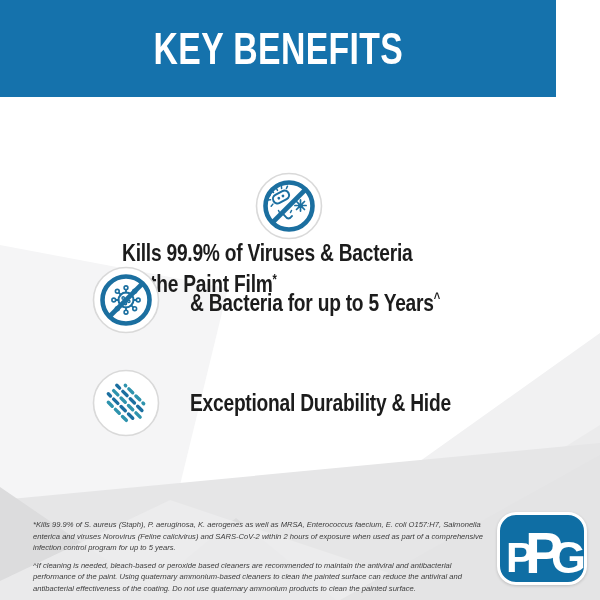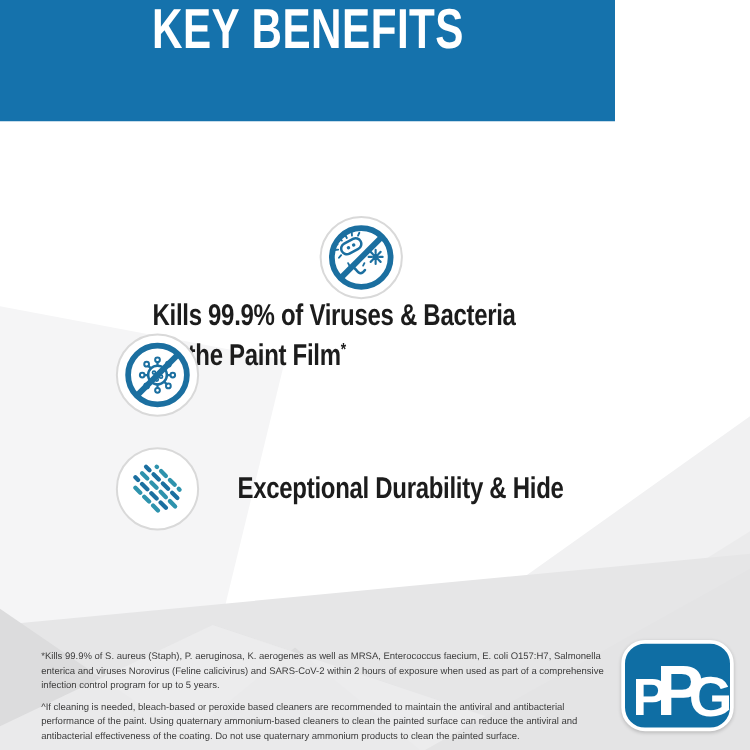--- a/index.html
+++ b/index.html
@@ -13,49 +13,49 @@
   }
   html,body{margin:0;padding:0;background:#888;}
   .canvas{
     position:relative;width:600px;height:600px;margin:0 auto;
     background:#ffffff;overflow:hidden;
     font-family:"Liberation Sans","DejaVu Sans",sans-serif;
   }
   .decor{position:absolute;inset:0;pointer-events:none;}
   
   .banner{
-    position:absolute;left:0;top:0;width:492px;height:97px;
+    position:absolute;left:0;top:0;width:556px;height:97px;
     background:var(--banner-blue);
-    display:flex;justify-content:center;
+    display:flex;align-items:center;justify-content:center;
   }
   .banner h1{
     margin:0;color:#fff;font-size:45px;font-weight:bold;line-height:1;
     white-space:nowrap;
   }
   .banner h1 .cond{display:inline-block;transform:scaleX(.75);transform-origin:50% 50%;letter-spacing:.5px;}
   
   .benefit-row{position:absolute;left:92px;display:flex;align-items:center;}
   .benefit-row .icon-wrap{width:68px;height:68px;flex:0 0 68px;}
   .benefit-row .icon-wrap svg{display:block;width:68px;height:68px;}
   .benefit-text{
     margin-left:30px;color:var(--text-dark);
     font-weight:bold;font-size:24px;line-height:26px;white-space:nowrap;
   }
   .benefit-text .line{display:block;}
   .benefit-text .cond{display:inline-block;transform:scaleX(.80);transform-origin:0 50%;letter-spacing:-.3px;}
   .benefit-text sup{font-size:.58em;vertical-align:.55em;}
   .row-1{top:172px;height:68px;flex-direction:column;}
   .row-2{top:266px;height:68px;}
-  .row-3{top:357px;height:68px;}
+  .row-3{top:369px;height:68px;}
   
   .footnotes{
     position:absolute;left:33px;top:519px;width:452px;
     color:var(--footnote-gray);font-size:7.6px;line-height:11.5px;
   }
-  .footnotes p{margin:0 0 6px 0;}
+  .footnotes p{margin:0 0 6px 0;font-style:italic;}
   
   .ppg-logo{
     position:absolute;left:497px;top:512px;width:90px;height:73px;
     background:var(--logo-blue);border:3px solid #fff;border-radius:19px;
     box-sizing:border-box;box-shadow:0 1px 3px rgba(0,0,0,.18);
   }
   .ppg-logo .letter{position:absolute;color:#fff;font-weight:bold;line-height:.78;letter-spacing:-2px;}
   .ppg-logo .l1{left:6px;bottom:7px;font-size:42px;}
   .ppg-logo .l2{left:25px;bottom:7px;font-size:57px;}
   .ppg-logo .l3{left:51px;bottom:7px;font-size:45px;}
@@ -157,20 +157,21 @@
             <circle cx="31.2" cy="32" r="1.2"></circle>
             <circle cx="36.8" cy="35.3" r="1.2"></circle>
             <circle cx="33.4" cy="37.6" r="1.2"></circle>
           </g>
         </g>
         <circle cx="34" cy="34" r="23.5" fill="none" stroke="#1b6fa0" stroke-width="4.6"></circle>
         <line x1="17.5" y1="50.5" x2="50.5" y2="17.5" stroke="#1b6fa0" stroke-width="4.6"></line>
       </svg>
     </span>
     <div class="benefit-text">
+      <span class="line"><span class="cond"><span>&amp; Bacteria for up to 5 Years</span><sup>^</sup></span></span>
     </div>
   </div>
 
   <div class="benefit-row row-3">
     <span class="icon-wrap">
       <svg viewBox="0 0 68 68" aria-hidden="true">
         <circle cx="34" cy="34" r="32.5" fill="#ffffff" stroke="#d9d9d9" stroke-width="1.6"></circle>
         <g transform="rotate(-45 34 34)" stroke-linecap="round" fill="none" stroke-width="3.4">
           <line x1="22" y1="21" x2="22" y2="47" stroke="#2E93AD" stroke-dasharray="5.5 4.5"></line>
           <line x1="28" y1="15" x2="28" y2="53" stroke="#1B6FA0" stroke-dasharray="6 4.5" stroke-dashoffset="3"></line>

